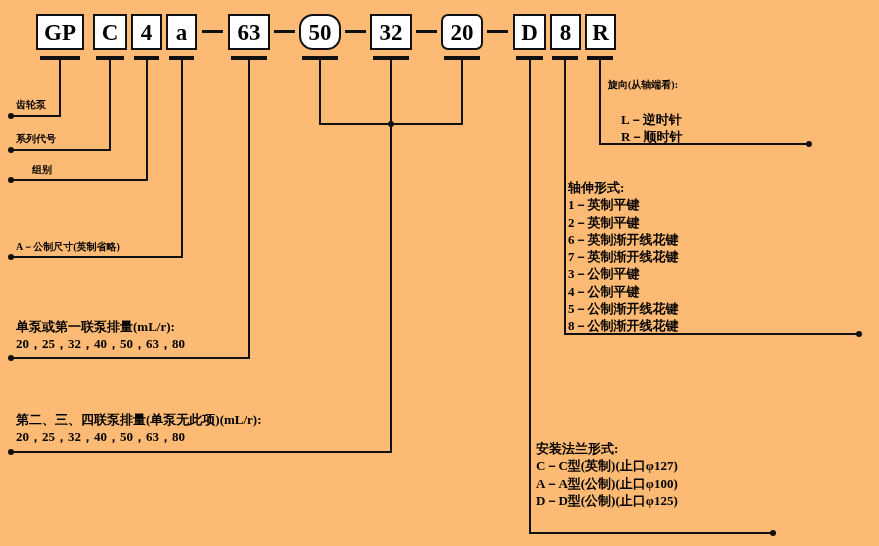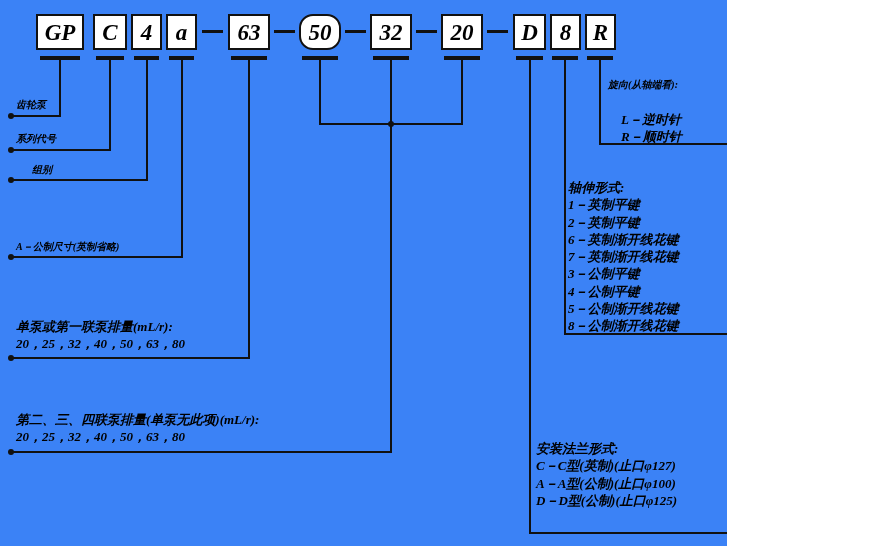--- a/index.html
+++ b/index.html
@@ -5,25 +5,24 @@
   html, body {
     margin: 0;
     padding: 0;
     background: #ffffff;
   }
   body {
     font-family: "Liberation Serif", "DejaVu Serif", serif;
   }
   #diagram {
     position: relative;
-    width: 727px;
+    width: 879px;
     height: 546px;
-    background: #3b82f6;
+    background: #fdba74;
     overflow: hidden;
-    font-style: italic;
   }
   
   .code-box {
     position: absolute;
     box-sizing: border-box;
     border: 2px solid #111111;
     background: #ffffff;
     display: flex;
     align-items: center;
     justify-content: center;
@@ -119,21 +118,21 @@
   <div class="code-box" style="left:299px; width:42px;border-radius:14px;">
     <span>50</span>
   </div>
   <div class="dash" style="left:345px; width:21px;"></div>
 
   <div class="code-box" style="left:370px; width:42px;">
     <span>32</span>
   </div>
   <div class="dash" style="left:416px; width:21px;"></div>
 
-  <div class="code-box" style="left:441px; width:42px;">
+  <div class="code-box" style="left:441px; width:42px;border-radius:7px;">
     <span>20</span>
   </div>
   <div class="dash" style="left:487px; width:21px;"></div>
 
   <div class="code-box" style="left:513px; width:33px;">
     <span>D</span>
   </div>
   <div class="code-box" style="left:550px; width:31px;">
     <span>8</span>
   </div>

